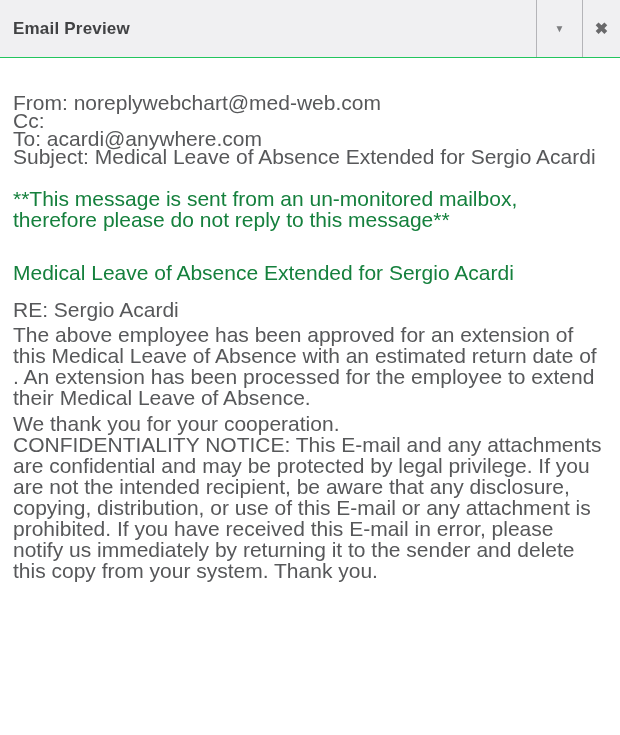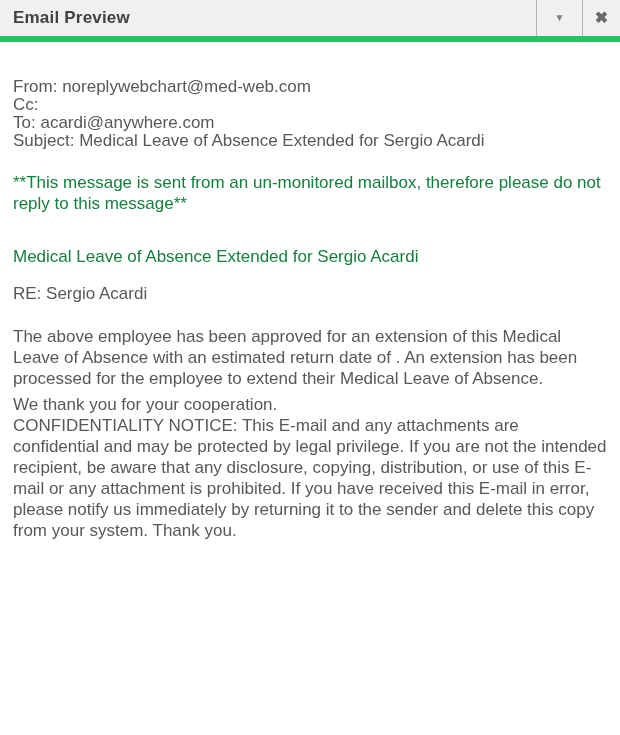--- a/index.html
+++ b/index.html
@@ -9,23 +9,23 @@
   .dialog {
     position: relative;
     width: 620px;
     height: 735px;
     background: #ffffff;
     overflow: hidden;
   }
 
   
   .titlebar {
-    height: 42px;
+    height: 58px;
     background: #f0f0f2;
-    border-bottom: 6px solid #22c55e;
+    border-bottom: 1px solid #22c55e;
     display: flex;
     align-items: stretch;
   }
   .titlebar-title {
     flex: 1;
     display: flex;
     align-items: center;
     padding-left: 13px;
     font-size: 17px;
     font-weight: bold;
@@ -53,33 +53,33 @@
   .close-glyph {
     font-size: 16px;
     font-weight: bold;
     color: #69696b;
     line-height: 1;
   }
 
   
   .content {
     padding: 36px 13px 0 13px;
-    font-size: 17px;
+    font-size: 21px;
     color: #57585a;
   }
   .headers { line-height: 18px; }
   .header-line { white-space: nowrap; }
 
   .bold-text { font-weight: normal; color: #15803d; }
 
   .warning  { margin-top: 22px; line-height: 21px; }
   .heading  { margin-top: 32px; line-height: 21px; }
   .re-line  { margin-top: 16px; line-height: 21px; }
   .para     { line-height: 21px; }
-  .mt14 { margin-top: 22px; }
+  .mt14 { margin-top: 4px; }
   .mt16 { margin-top: 16px; }
   .mt13 { margin-top: 5px; }
   .confidentiality { line-height: 21px; }
 </style>
 </head>
 <body>
 
 <div class="dialog">
 
   <div class="titlebar">

